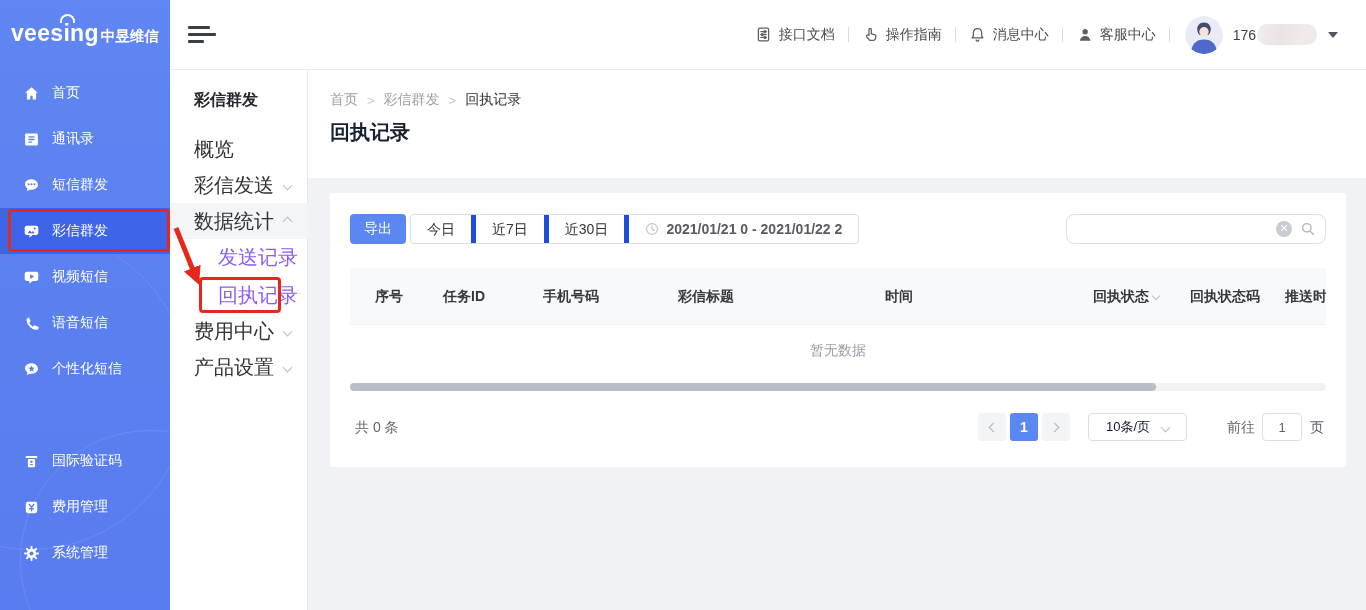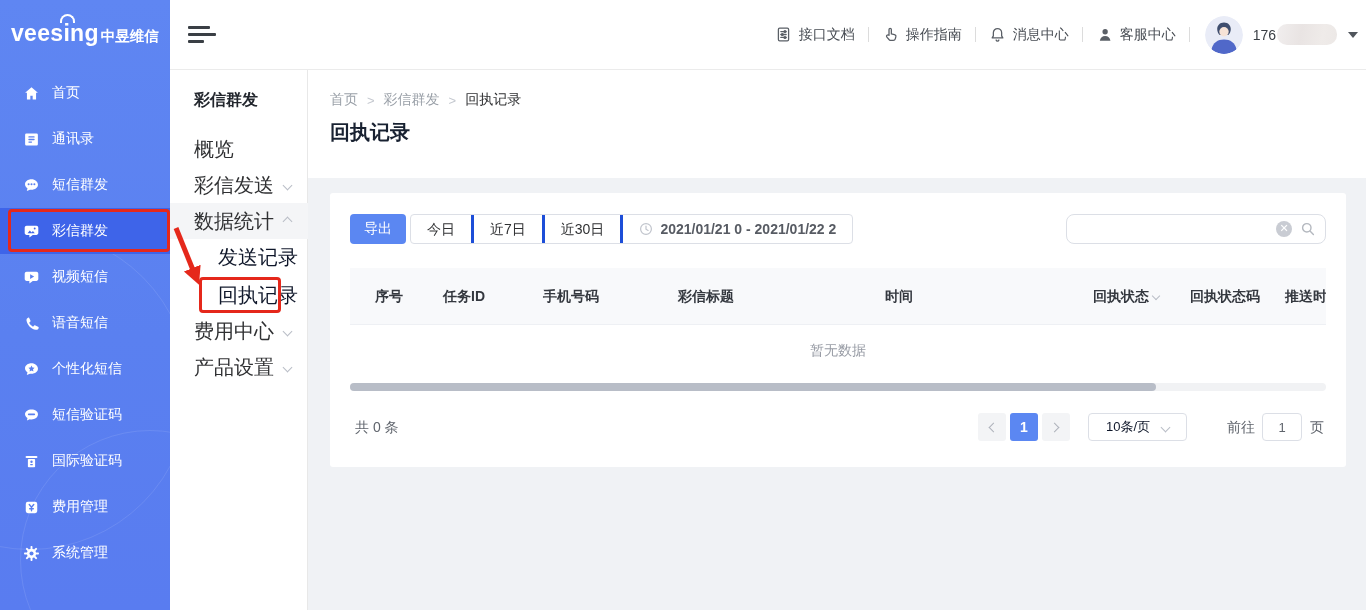--- a/index.html
+++ b/index.html
@@ -25,54 +25,54 @@
 .side-item.active svg .c{fill:#3e64e9}
 svg .cl{fill:none;stroke:#5a80f0;stroke-width:1.3;stroke-linecap:round;stroke-linejoin:round}
 
 
 .topbar{position:absolute;left:170px;top:0;width:1196px;height:70px;background:#fff;border-bottom:1px solid #ebebeb;display:flex;align-items:center;z-index:1}
 .burger{margin-left:18px;cursor:pointer}
 .burger i{display:block;height:3px;background:#3a3f45;border-radius:1px;margin-bottom:4px}
 .burger i:nth-child(1){width:22px}
 .burger i:nth-child(2){width:28px}
 .burger i:nth-child(3){width:16px;margin-bottom:0}
-.tb-right{margin-left:auto;display:flex;align-items:center;padding-right:8px}
+.tb-right{margin-left:auto;display:flex;align-items:center;padding-right:28px}
 .nav-item{display:flex;align-items:center;gap:7px;color:#464b52;font-size:14px;cursor:pointer;white-space:nowrap}
 .hi{stroke:#5a5f66;fill:none;stroke-width:1.2;stroke-linecap:round;stroke-linejoin:round}
 .tb-div{width:1px;height:15px;background:#dcdcdc;margin:0 13px}
 .userbox{display:flex;align-items:center;cursor:pointer}
 .avatar{width:38px;height:38px;border-radius:50%;margin:0 10px 0 2px}
 .phone{color:#3a3f45}
 .redact{width:60px;height:21px;border-radius:10px;background:linear-gradient(100deg,#f1eeee 0%,#e9e4e3 40%,#efebe9 75%,#ece8e6 100%);margin-left:1px}
 .dcaret{width:0;height:0;border-left:5px solid transparent;border-right:5px solid transparent;border-top:6px solid #50555c;margin-left:11px}
 
 
 .submenu{position:absolute;left:170px;top:70px;width:138px;height:540px;background:#fff;border-right:1px solid #e8e8e8;z-index:1}
 .sm-title{position:absolute;left:24px;top:20px;font-size:16px;font-weight:bold;color:#23272e}
 .sm-item{position:absolute;left:0;width:138px;height:36px;display:flex;align-items:center;padding-left:24px;color:#303133;cursor:pointer;font-size:20px}
 .sm-item.hl{background:#f4f5f7}
-.sm-item.sub{padding-left:48px;color:#0f172a}
+.sm-item.sub{padding-left:48px;color:#8b5cf6}
 .chev{width:7px;height:7px;border-right:1.4px solid #b9bdc6;border-bottom:1.4px solid #b9bdc6;display:inline-block}
 .chev.down{transform:rotate(45deg)}
 .chev.up{transform:rotate(-135deg)}
 .sm-item .chev{position:absolute;right:17px}
 
 
 .main{position:absolute;left:308px;top:70px;width:1058px;height:540px;background:#f0f2f5}
 .page-head{position:absolute;left:0;top:0;width:1058px;height:108px;background:#fff}
 .crumbs{position:absolute;left:22px;top:21px;display:flex;gap:9px;color:#9aa0a8;font-size:14px;align-items:center}
 .crumbs .sep{color:#c4c8cf;font-size:13px}
 .crumbs .cur{color:#303133}
 .crumb-link{cursor:pointer}
 .page-title{position:absolute;left:22px;top:49px;font-size:20px;font-weight:bold;color:#182131}
 
 .card{position:absolute;left:22px;top:123px;width:1016px;height:274px;background:#fff;border-radius:3px}
 .btn-export{position:absolute;left:20px;top:21px;width:56px;height:30px;background:#5b87f2;color:#fff;border:none;border-radius:4px;font-size:14px;cursor:pointer}
 .range-group{position:absolute;left:80px;top:21px;height:30px;display:flex;border:1px solid #dcdfe6;border-radius:4px;background:#fff;align-items:center}
-.rg-btn{line-height:28px;padding:0 16px;font-size:14px;color:#303133;border-left:3px solid #1d4ed8;cursor:pointer;display:flex;align-items:center;gap:7px;white-space:nowrap}
+.rg-btn{line-height:28px;padding:0 16px;font-size:14px;color:#303133;border-left:5px solid #1d4ed8;cursor:pointer;display:flex;align-items:center;gap:7px;white-space:nowrap}
 .rg-btn.first{border-left:none}
 .date-text{color:#575b63;font-weight:bold}
 .ci{fill:none;stroke:#c0c4cc;stroke-width:1.2;stroke-linecap:round}
 .search-wrap{position:absolute;right:20px;top:21px;width:260px;height:30px}
 .search-input{width:100%;height:100%;border:1px solid #dcdfe6;border-radius:8px;padding:0 62px 0 12px;font-size:14px;outline:none;color:#303133}
 .clear-ico{position:absolute;right:34px;top:7px;width:16px;height:16px;border-radius:50%;background:#c9ccd3;color:#fff;font-size:11px;line-height:15px;text-align:center;cursor:pointer;font-weight:bold}
 .mag-ico{position:absolute;right:10px;top:7px;cursor:pointer}
 .mi{fill:none;stroke:#b4b8bf;stroke-width:1.4;stroke-linecap:round}
 
 .thead{position:absolute;left:20px;top:75px;width:976px;height:57px;background:#f8f9fb;border-bottom:1px solid #eef0f4;overflow:hidden}
@@ -228,29 +228,20 @@
       <span>语音短信</span>
     </div>
     <div class="side-item" style="top:346px">
       <span class="sicon">
           <svg viewBox="0 0 16 16">
             <path class="f" d="M8 2.2C4.6 2.2 1.9 4.3 1.9 6.9c0 1.5.9 2.9 2.3 3.8l-.6 2.4 2.9-1.2c.5.1 1 .2 1.5.2 3.4 0 6.1-2.1 6.1-4.7S11.4 2.2 8 2.2z"></path>
             <path class="c" d="M8 4.3l.9 1.8 2 .3-1.45 1.4.35 2L8 8.85 6.2 9.8l.35-2L5.1 6.4l2-.3z"></path>
           </svg>
         </span>
       <span>个性化短信</span>
-    </div>
-    <div class="side-item" style="top:392px">
-      <span class="sicon">
-          <svg viewBox="0 0 16 16">
-            <path class="f" d="M8 2.4c-3.4 0-6.1 2-6.1 4.5 0 1.4.9 2.7 2.3 3.5l-.5 2.3 2.7-1.2c.5.1 1 .2 1.6.2 3.4 0 6.1-2 6.1-4.8S11.4 2.4 8 2.4z"></path>
-            <rect class="c" x="4.6" y="6.1" width="6.8" height="1.6" rx=".8"></rect>
-          </svg>
-        </span>
-      <span>短信验证码</span>
     </div>
     <div class="side-item" style="top:438px">
       <span class="sicon">
           <svg viewBox="0 0 16 16">
             <rect class="f" x="2.4" y="2.8" width="11.2" height="2" rx="1"></rect>
             <path class="f" d="M5.4 5.6h5.2c.5 0 .8.3.8.8v6.2c0 .5-.3.8-.8.8H5.4c-.5 0-.8-.3-.8-.8V6.4c0-.5.3-.8.8-.8z"></path>
             <circle class="c" cx="8" cy="8.2" r="1.1"></circle>
             <rect class="c" x="6.7" y="10.4" width="2.6" height="1.1" rx=".4"></rect>
           </svg>
         </span>

